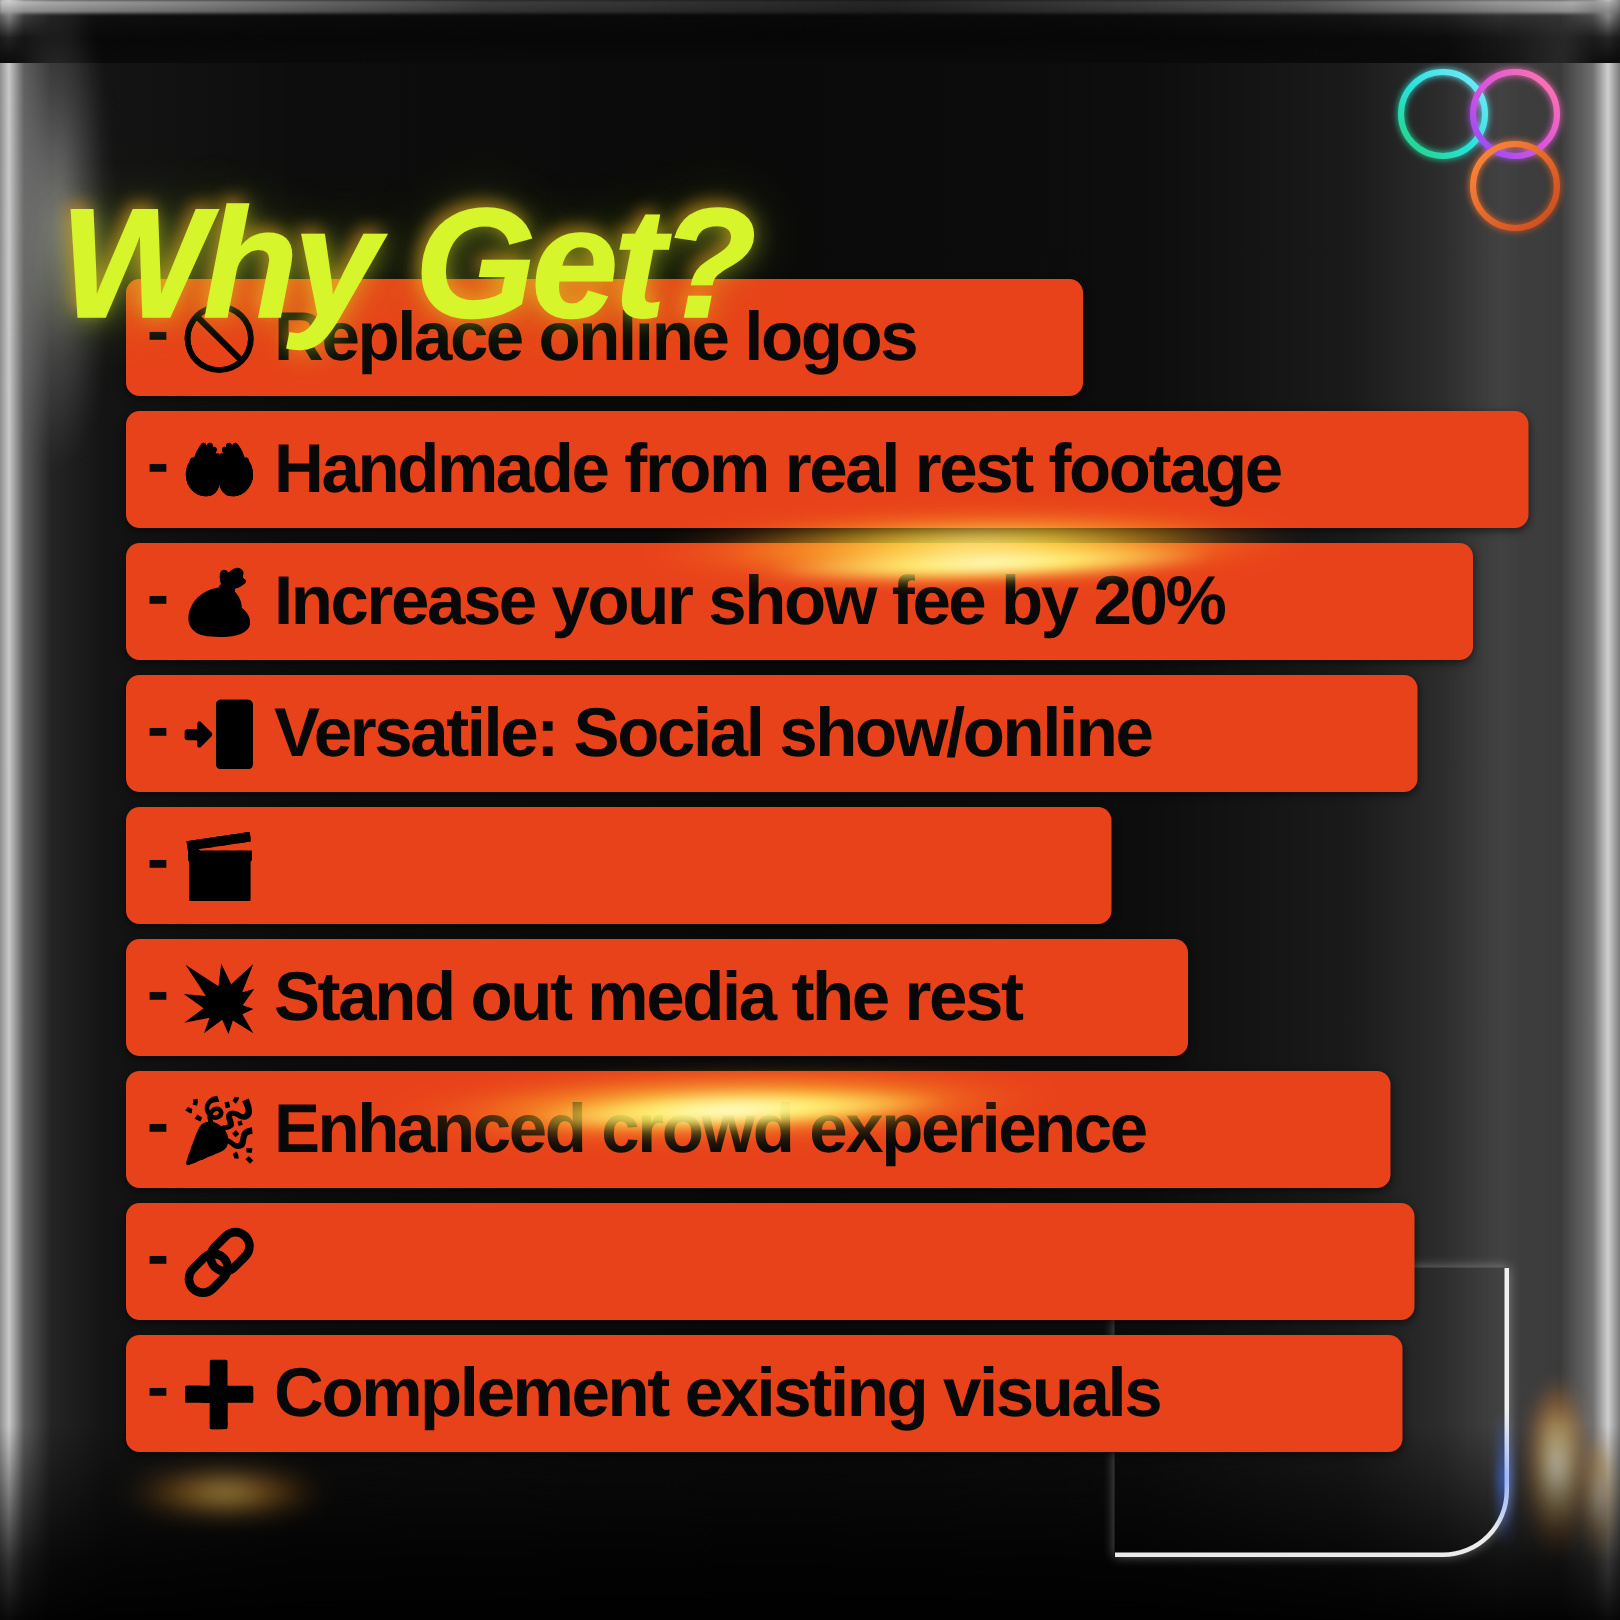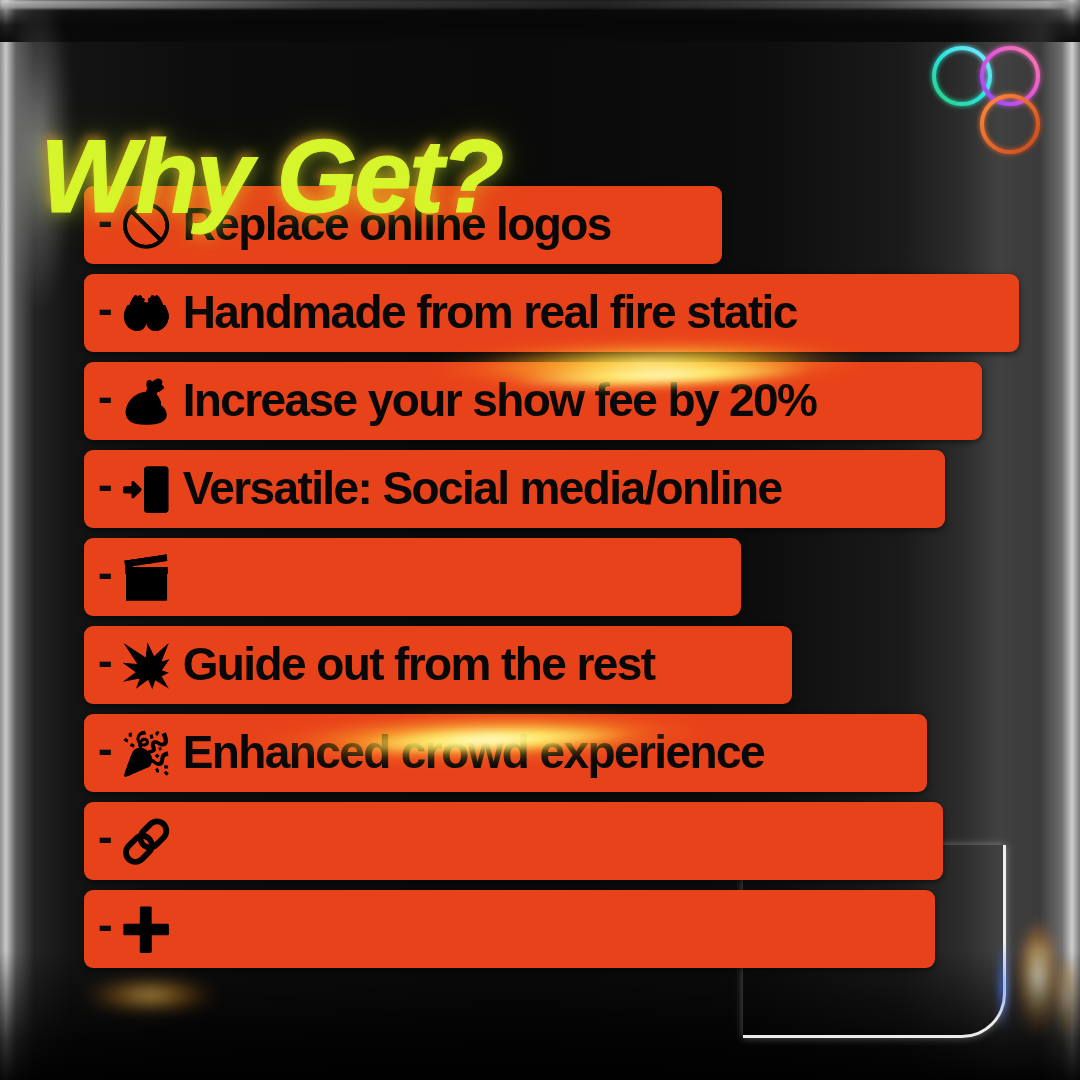--- a/index.html
+++ b/index.html
@@ -313,67 +313,68 @@
         <div class="bar" style="width: 638px;">
           <span class="bar-dash">-</span>
           <span class="bar-icon">🚫</span>
           <span class="bar-text">Replace online logos</span>
         </div>
       </div>
       <div class="row">
         <div class="bar" style="width: 935px;">
           <span class="bar-dash">-</span>
           <span class="bar-icon">🤲</span>
-          <span class="bar-text">Handmade from real fire static</span>
+          <span class="bar-text">Handmade from real rest footage</span>
         </div>
       </div>
       <div class="row">
         <div class="bar" style="width: 898px;">
           <span class="bar-dash">-</span>
           <span class="bar-icon">💰</span>
           <span class="bar-text">Increase your show fee by 20%</span>
         </div>
       </div>
       <div class="row">
         <div class="bar" style="width: 861px;">
           <span class="bar-dash">-</span>
           <span class="bar-icon">📲</span>
-          <span class="bar-text">Versatile: Social media/online</span>
+          <span class="bar-text">Versatile: Social show/online</span>
         </div>
       </div>
       <div class="row">
         <div class="bar" style="width: 657px;">
           <span class="bar-dash">-</span>
           <span class="bar-icon">🎬</span>
         </div>
       </div>
       <div class="row">
         <div class="bar" style="width: 708px;">
           <span class="bar-dash">-</span>
           <span class="bar-icon">💥</span>
-          <span class="bar-text">Guide out from the rest</span>
+          <span class="bar-text">Stand out media the rest</span>
         </div>
       </div>
       <div class="row">
         <div class="bar" style="width: 843px;">
           <span class="bar-dash">-</span>
           <span class="bar-icon">🎉</span>
           <span class="bar-text">Enhanced crowd experience</span>
         </div>
       </div>
       <div class="row">
         <div class="bar" style="width: 859px;">
           <span class="bar-dash">-</span>
           <span class="bar-icon">🔗</span>
         </div>
       </div>
       <div class="row">
         <div class="bar" style="width: 851px;">
           <span class="bar-dash">-</span>
           <span class="bar-icon">➕</span>
+          <span class="bar-text">Complement existing visuals</span>
         </div>
       </div>
     </div>
 
   <div class="glow glow-a"></div>
   <div class="glow glow-a2"></div>
   <div class="glow glow-b"></div>
   <div class="glow glow-b2"></div>
   <div class="glow glow-c"></div>
 

